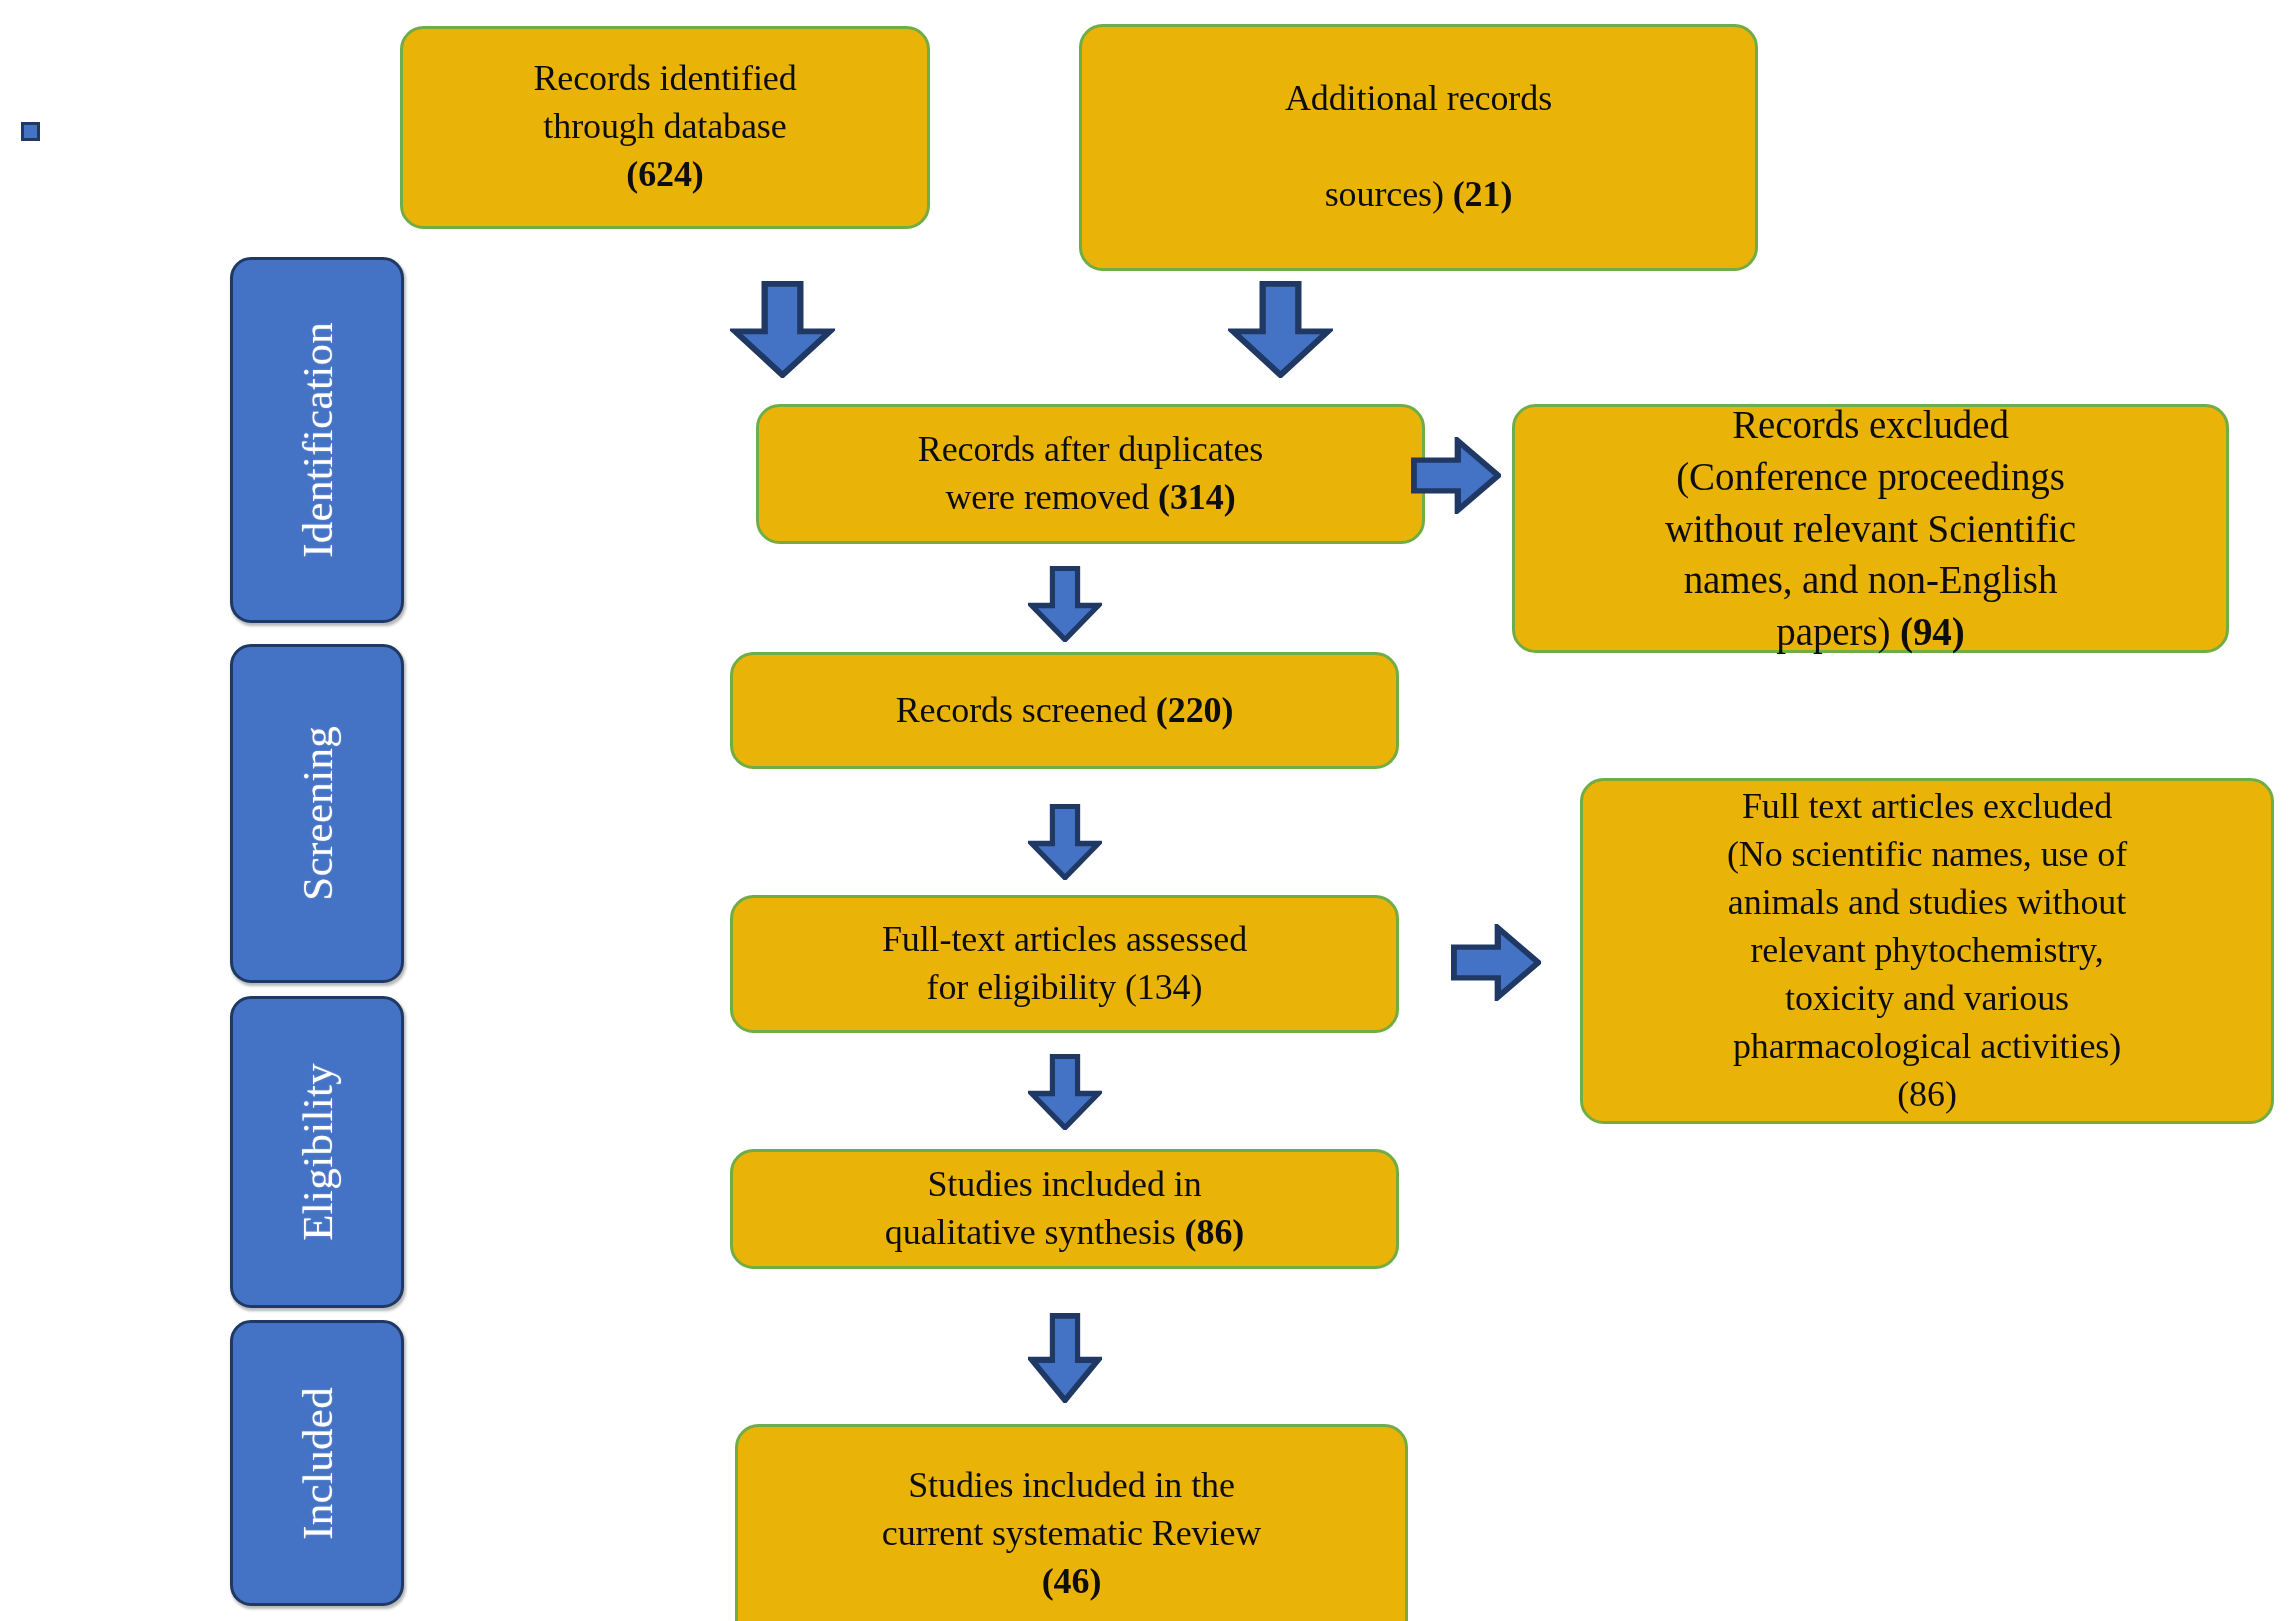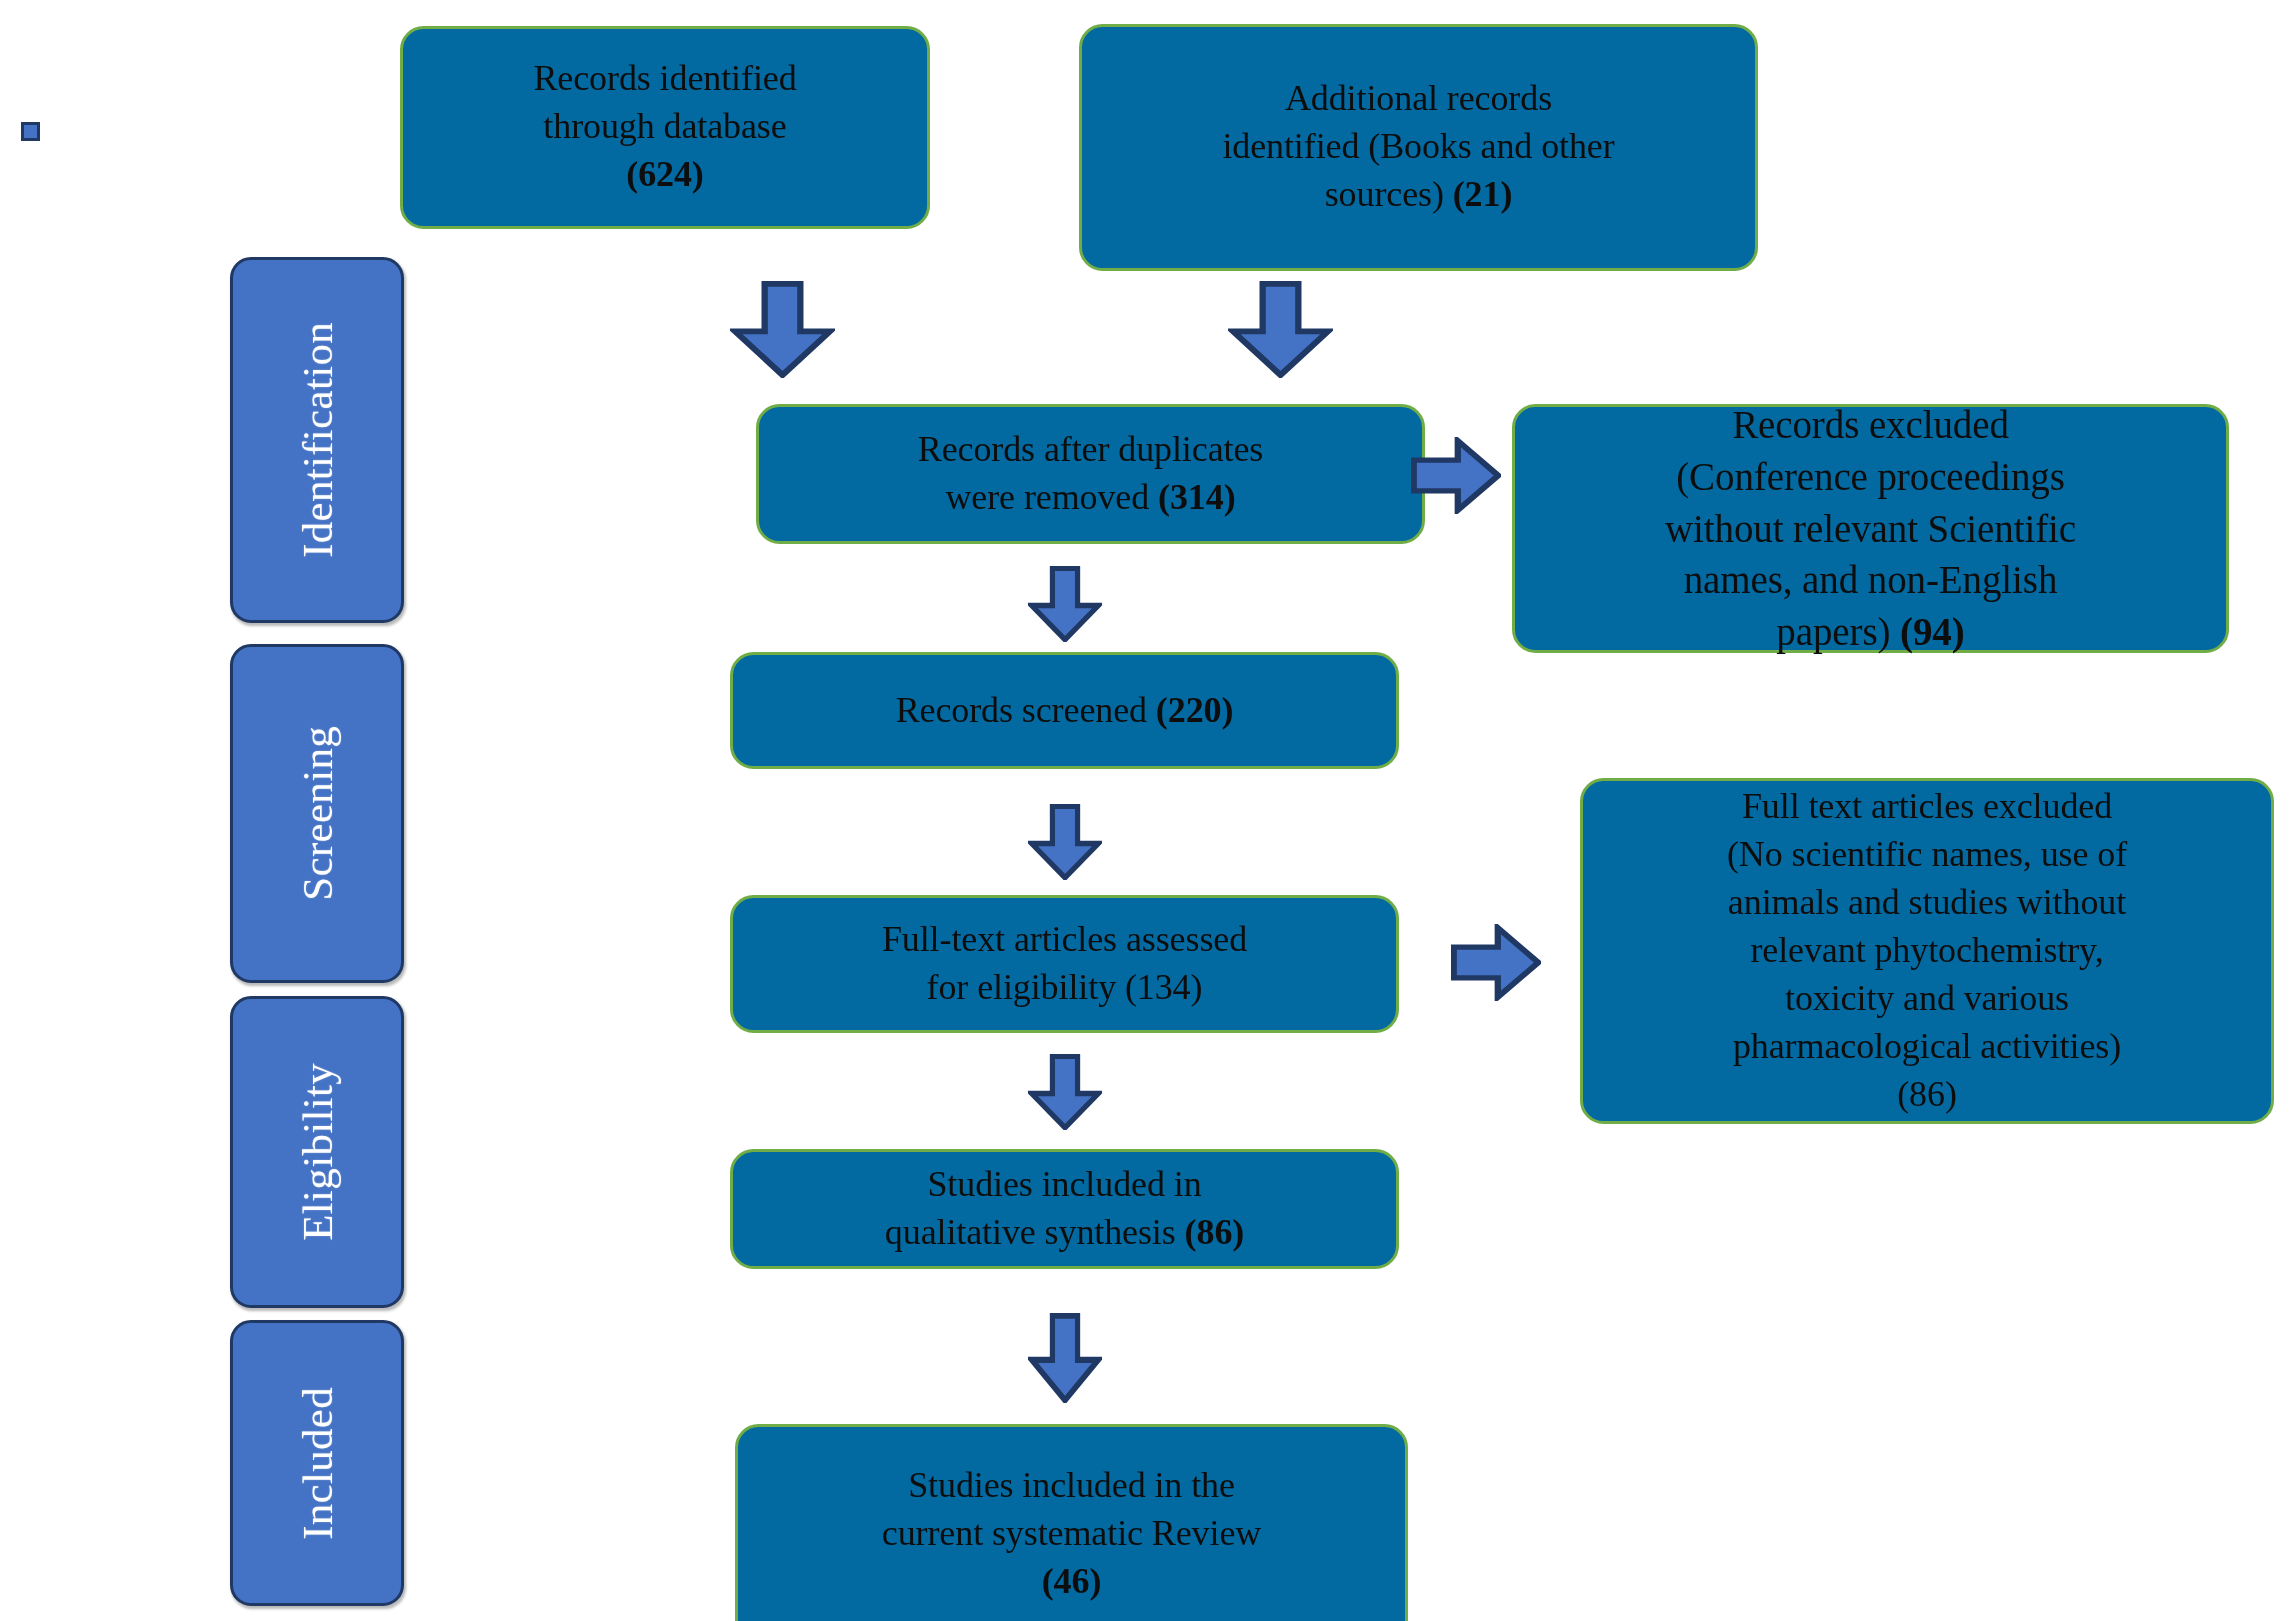--- a/index.html
+++ b/index.html
@@ -13,21 +13,21 @@
     width:2295px;
     height:1622px;
     background:#ffffff;
     overflow:hidden;
   }
 
   
   .gbox{
     position:absolute;
     box-sizing:border-box;
-    background:#0369a1;
+    background:#eab308;
     border:3.4px solid #70AD47;
     border-radius:23.5px;
     display:flex;
     align-items:center;
     justify-content:center;
     text-align:center;
     color:#0d0d0d;
     font-size:36px;
     line-height:1.33;
     padding:7px 18px;
@@ -98,21 +98,21 @@
     <span class="txt">
       <span>Records identified</span><br>
       <span>through database</span><br>
       <b>(624)</b>
     </span>
   </div>
 
   <div class="gbox" style="left:1079px;top:23.5px;width:679px;height:247px;">
     <span class="txt">
       <span>Additional records</span><br>
-      <span>identified (Books and other</span><br>
+      <br>
       <span>sources) </span><b>(21)</b>
     </span>
   </div>
 
   <div class="arrow" style="left:730px;top:281px;width:105px;height:97px;">
     <svg viewBox="0 0 100 100" preserveAspectRatio="none">
       <polygon points="33,3 67,3 67,52 95,52 50,97 5,52 33,52" fill="#4472C4" stroke="#1F3864" stroke-width="6" stroke-linejoin="miter"></polygon>
     </svg>
   </div>
 

